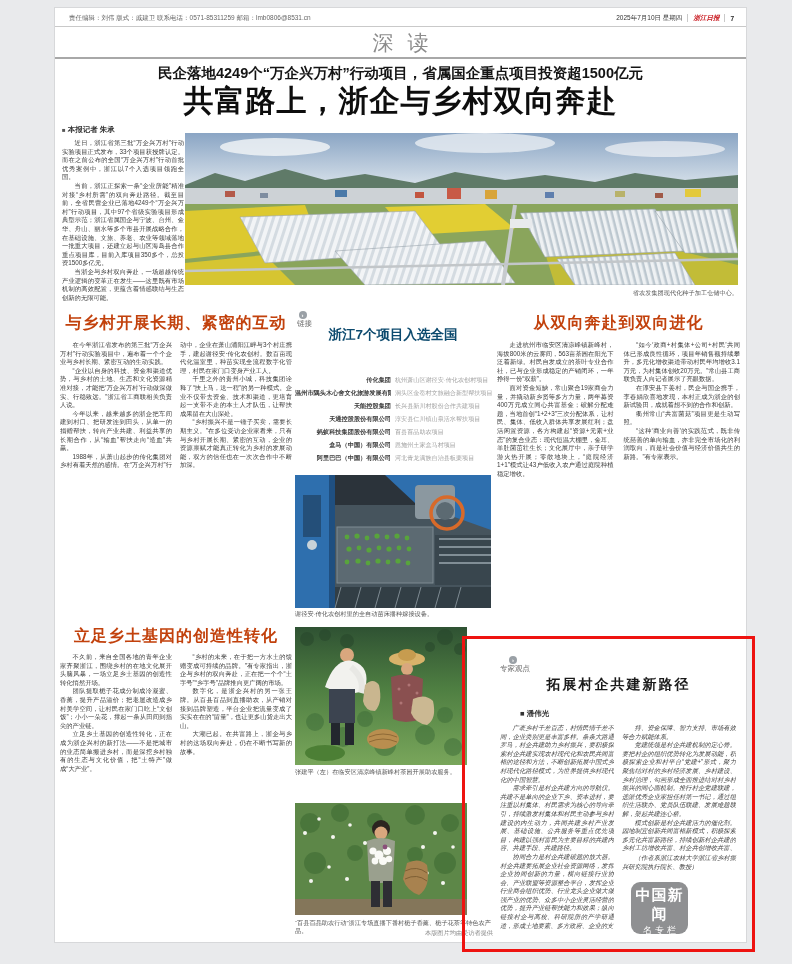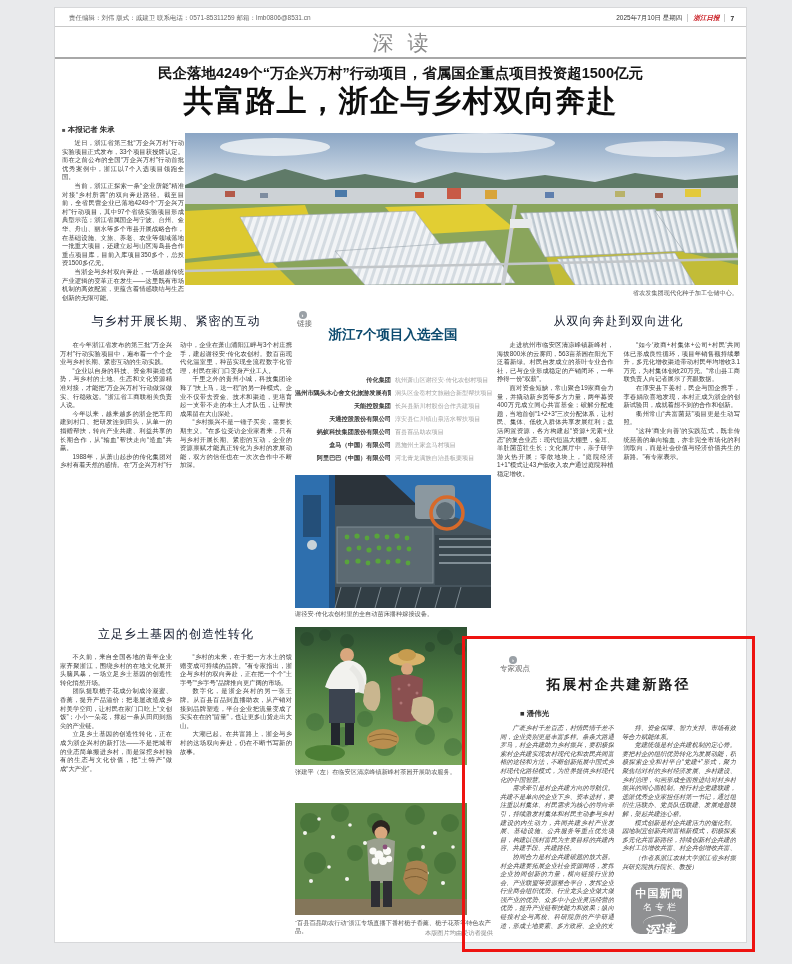--- a/index.html
+++ b/index.html
@@ -31,37 +31,37 @@
   .byline .sq{color:#555;font-size:6px;margin-right:2px;}
   
   .textcol{font-size:6.3px;line-height:8.6px;color:#3a3a3a;text-align:justify;overflow:hidden;}
   .textcol p{margin:0;text-indent:2em;}
   .two-col{column-count:2;column-gap:8px;}
   .kai{font-style:italic;color:#444;}
   
   .photo{position:absolute;overflow:hidden;background:#dfe3e6;}
   .caption{position:absolute;font-size:6.2px;color:#555;line-height:8px;}
   
-  .sec-h{position:absolute;text-align:center;font-size:12px;font-weight:400;color:#0f172a;letter-spacing:1px;}
+  .sec-h{position:absolute;text-align:center;font-size:16px;font-weight:700;color:#c2410c;letter-spacing:1px;}
   .sec-h2{position:absolute;text-align:center;font-size:13.5px;font-weight:800;color:#0c4a6e;line-height:18px;}
   
   .lbl-row{position:absolute;display:flex;align-items:center;font-size:7.5px;color:#666;}
   .lbl-icon{width:8px;height:8px;border-radius:50%;background:#9aa0a6;color:#fff;font-size:6px;line-height:8px;text-align:center;margin-right:4px;font-weight:bold;}
   
   .ltable{position:absolute;}
   .trow{display:flex;align-items:center;height:13px;}
   .tco{flex:0 0 96px;text-align:right;font-size:6.2px;font-weight:bold;color:#3c3c3c;white-space:nowrap;overflow:hidden;}
   .tpr{margin-left:4px;font-size:6.1px;color:#a0a0a0;white-space:nowrap;overflow:hidden;}
   
   .expert-title{position:absolute;text-align:center;font-size:14px;font-weight:900;color:#1a1a1a;letter-spacing:2px;}
   .expert-byline{position:absolute;font-size:7.5px;font-weight:bold;color:#333;}
   .author-note{position:absolute;font-size:6.3px;line-height:8.6px;color:#444;font-style:italic;text-align:justify;}
   
   .logo{position:absolute;width:57px;height:52px;background:#8f9092;border-radius:9px;color:#fff;text-align:center;overflow:hidden;}
-  .logo .l1{font-size:11px;font-weight:bold;margin-top:4px;letter-spacing:1px;}
+  .logo .l1{font-size:15px;font-weight:bold;margin-top:4px;letter-spacing:1px;}
   .logo .l2{font-size:9px;font-weight:normal;letter-spacing:3px;text-indent:3px;}
   .logo .arc{width:34px;height:8px;margin:1px auto 0;border-top:1.5px solid #fff;border-radius:50% 50% 0 0/100% 100% 0 0;}
   .logo .l3{font-size:15px;font-weight:900;font-style:italic;transform:rotate(-4deg);margin-top:-2px;}
   
   .annotation{position:absolute;left:462px;top:636px;width:287px;height:310px;border:3px solid #ee1310;z-index:20;background:transparent;}
 </style>
 </head>
 <body>
 
 <div class="canvas">

